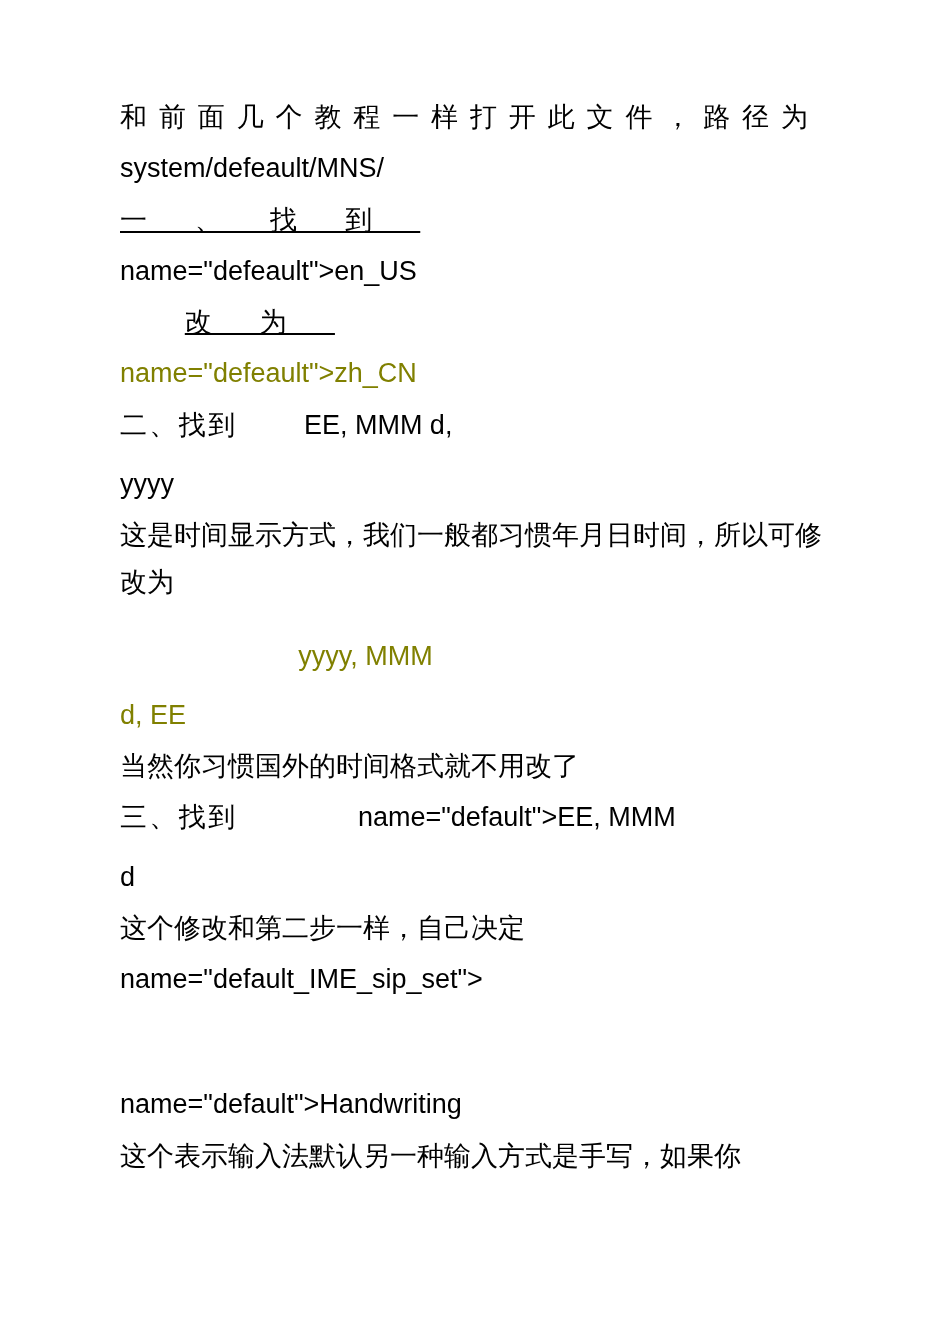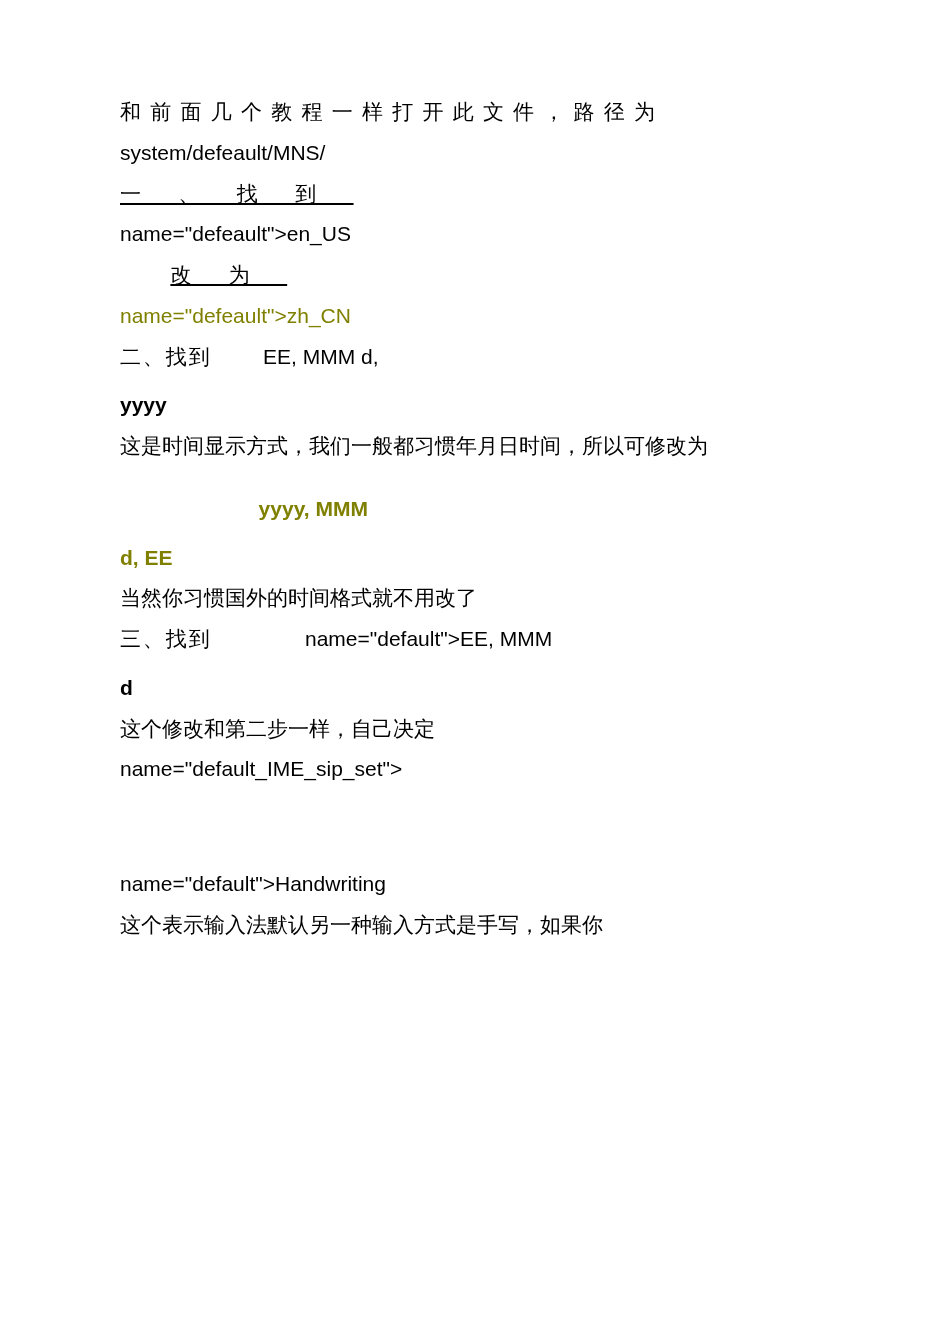--- a/index.html
+++ b/index.html
@@ -7,21 +7,21 @@
     padding: 0;
     background: #ffffff;
     width: 945px;
     font-family: "SimSun", "Songti SC", serif;
   }
   .page {
     box-sizing: border-box;
     width: 945px;
     height: 1337px;
     padding: 90px 120px 0 120px;
-    font-size: 21px;
+    font-size: 27px;
     color: #000;
     line-height: 1.75;
   }
   .line {
     display: block;
     margin: 4px 0;
   }
   .sans {
     font-family: "Arial", "Helvetica", sans-serif;
   }
@@ -29,21 +29,21 @@
   .indent-small { padding-left: 2.4em; }
   .indent-large { padding-left: 6.6em; }
   .spread36  { letter-spacing: 0.44em; }
   .spread-sm { letter-spacing: 0.09em; }
   .spread-lg  { letter-spacing: 1.78em; text-decoration: underline; }
   .spread5::after,
   .spread36::after,
   .spread-sm::after,
   .spread-lg::after { content: ""; letter-spacing: 0; }
   .gap-before { margin-top: 78px; }
-  .bold { font-weight: bold; margin-top: 12px; }
+  .bold { font-weight: normal; margin-top: 12px; }
   .pad-top { padding-top: 10px; }
 </style>
 </head>
 <body>
 
 <div class="page">
 
   <span class="line spread36">和前面几个教程一样打开此文件，路径为</span>
 
   <span class="line sans">system/defeault/MNS/</span>

